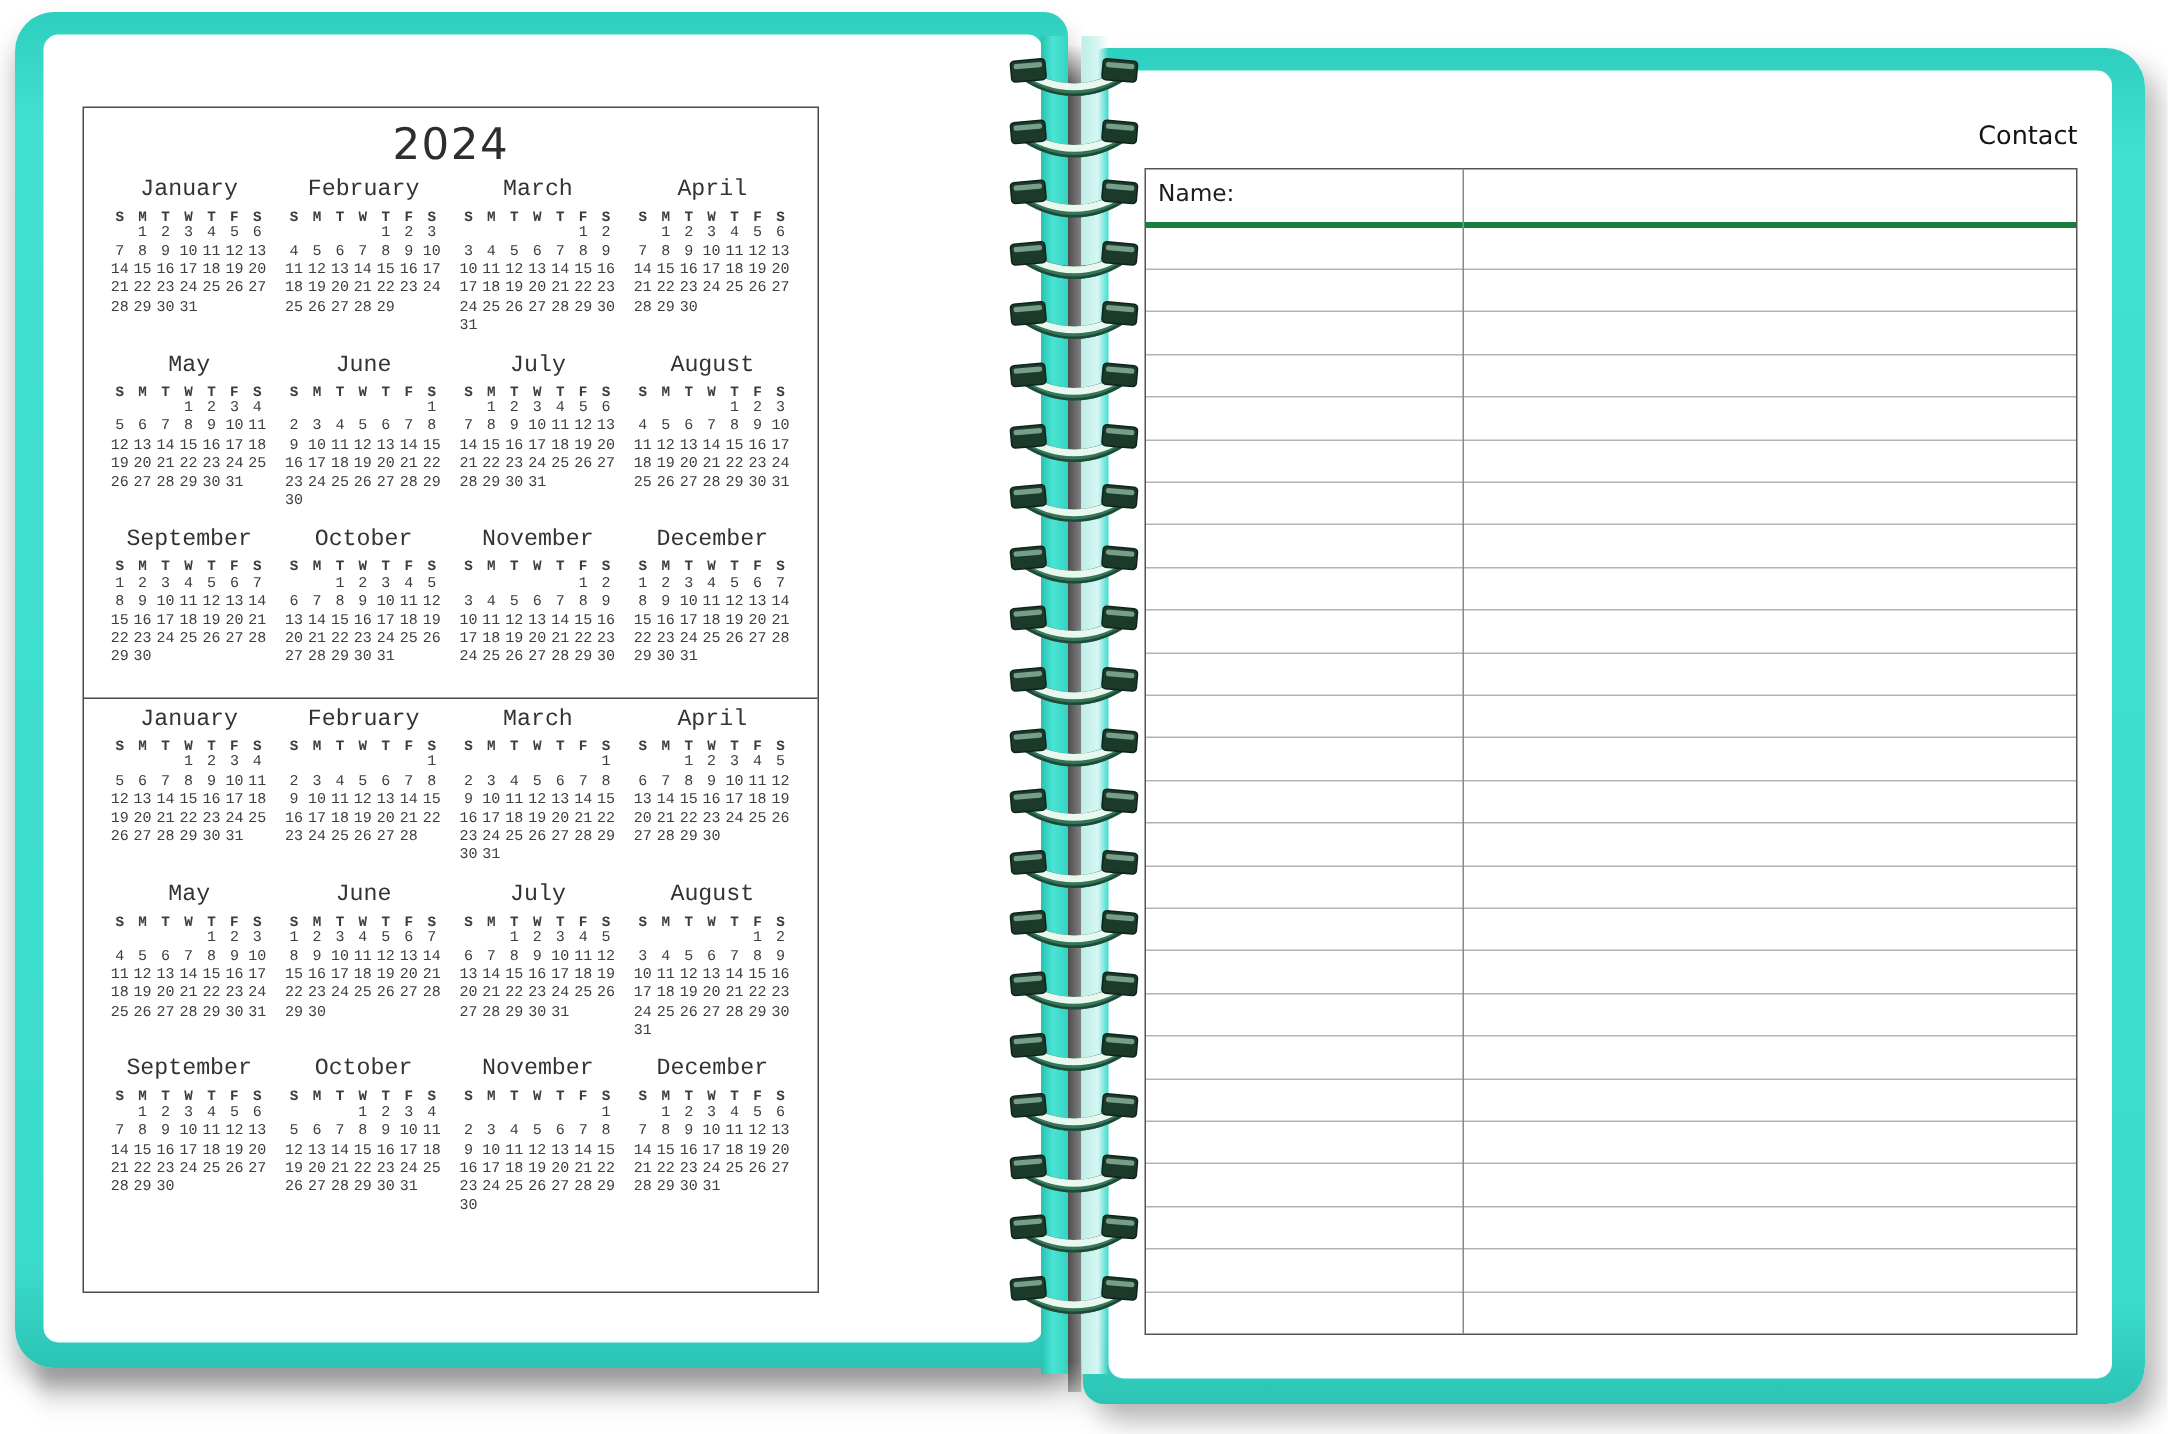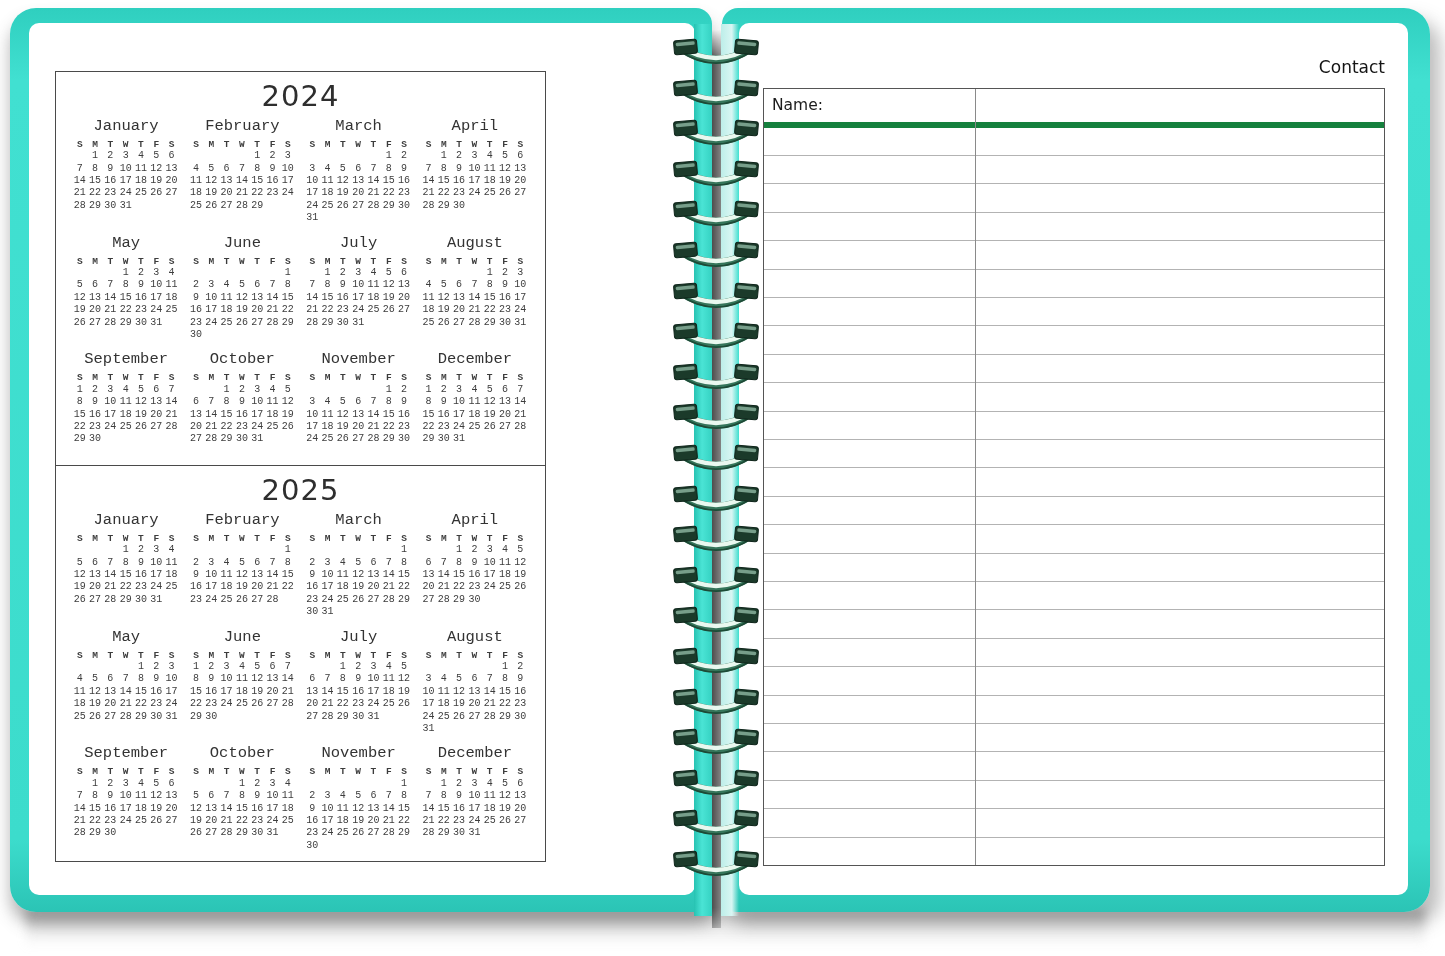--- a/index.html
+++ b/index.html
@@ -6,21 +6,21 @@
   html,body { width:1445px; height:956px; background:#ffffff; overflow:hidden;
               font-family:"DejaVu Sans", sans-serif; }
   .scene { position:relative; width:1445px; height:956px; background:#ffffff; }
 
   
   .cover { position:absolute; top:8px; height:904px;
            background:linear-gradient(180deg,#2fcfbf 0%,#41e0d1 8%,#3cdccc 92%,#2bc4b5 100%); }
   .cover.left  { left:10px;  width:702px; border-radius:26px 16px 14px 26px;
                  box-shadow:0 12px 16px rgba(90,90,90,.45); }
   .cover.right { left:722px; width:708px; border-radius:16px 26px 26px 14px;
-                 box-shadow:10px 12px 18px rgba(90,90,90,.40); }
+                 box-shadow:10px 12px 18px rgba(90,90,90,.40);margin-top:24px; }
 
   .page { position:absolute; background:#ffffff; border-radius:10px; }
   .cover.left  .page { left:19px; top:15px; right:17px; bottom:17px; }
   .cover.right .page { left:17px; top:15px; right:22px; bottom:17px; }
 
   
   .spine-strip { position:absolute; top:24px; bottom:40px; z-index:3; }
   .spine-teal  { left:694px; width:18px;
                  background:linear-gradient(90deg,#27c2b2,#4ae4d5 45%,#35d2c2); }
   .spine-dark  { left:712px; width:9px; top:30px; bottom:28px;
@@ -53,21 +53,21 @@
   .month-title { text-align:center; font-size:15.5px; color:#333; margin-bottom:3px; }
   .month-grid { display:grid; grid-template-columns:repeat(7,15.3px); grid-auto-rows:12.4px; }
   .wd  { font-size:9.5px; font-weight:700; color:#3c3c3c; text-align:center; line-height:13px; }
   .day { font-size:10px; color:#3d3d3d; text-align:center; line-height:12.4px; }
 
   
   .contact-title { position:absolute; top:34px; right:23px; font-size:17px; color:#141414; }
   .contact-table { position:absolute; left:24px; top:65px; width:622px; height:778px;
                    border:1.6px solid #555; background:#fff; }
   .contact-divider { position:absolute; left:211px; top:0; bottom:0; width:1px; background:#8a8a8a; }
-  .contact-header { height:38.5px; border-bottom:6px solid #15803d;
+  .contact-header { height:38.5px; border-bottom:4px solid #15803d;
                     display:flex; align-items:flex-start; }
   .contact-header .hname { width:211px; padding:7px 0 0 8px; font-size:15.5px; color:#1c1c1c; }
   .contact-header .htel  { flex:1; padding:7px 0 0 9px; font-size:15.5px; color:#1c1c1c; }
   .contact-rows { position:absolute; left:0; right:0; top:38.5px; bottom:0; }
   .crow { height:28.42px; border-bottom:1px solid #b3b3b3; }
   .crow:last-child { border-bottom:none; }
 
   .hidden-defs { position:absolute; width:0; height:0; overflow:hidden; }
 </style>
 </head>
@@ -623,21 +623,20 @@
                   <div class="day">28</div>
                   <div class="day">29</div>
                   <div class="day">30</div>
                   <div class="day">31</div>
                 </div>
               </div>
             </div>
         </div>
 
         <div class="year-section y1">
-          <div class="year-title">2025</div>
           <div class="months-grid">
               <div class="month">
                 <div class="month-title">January</div>
                 <div class="month-grid">
                   <div class="wd">S</div>
                   <div class="wd">M</div>
                   <div class="wd">T</div>
                   <div class="wd">W</div>
                   <div class="wd">T</div>
                   <div class="wd">F</div>

